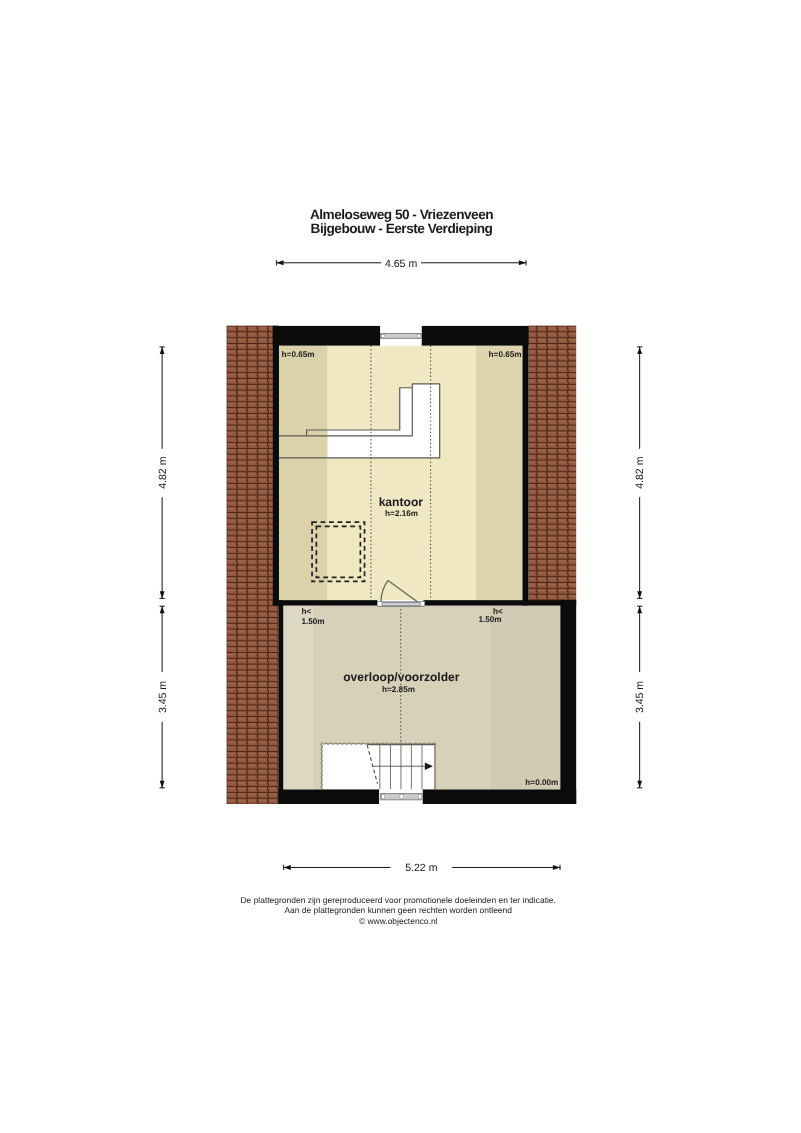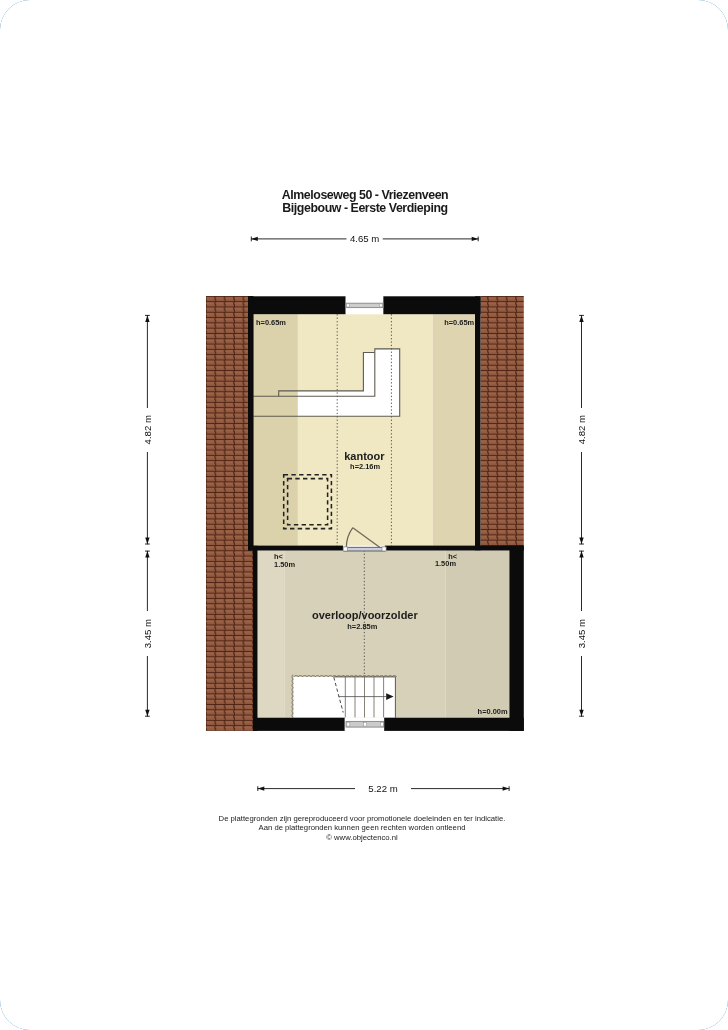--- a/index.html
+++ b/index.html
@@ -1,16 +1,16 @@
 <!DOCTYPE html>
 <html><head>
 <meta charset="utf-8">
 <style>
 html,body{margin:0;padding:0;background:#fff;}
-#page{position:relative;width:728px;height:1030px;background:#0369a1;overflow:hidden;border-radius:30px;}
+#page{position:relative;width:728px;height:1030px;background:#0369a1;overflow:hidden;}
 svg text{font-family:"Liberation Sans",sans-serif;}
 </style>
 </head>
 <body>
 <div id="page">
 <svg width="728" height="1030" viewBox="0 0 728 1030">
 <defs>
 <pattern id="rt" width="9.4" height="5.3" patternUnits="userSpaceOnUse">
 <rect width="9.4" height="5.3" fill="#925a41"></rect>
 <rect width="9.4" height="1.4" y="0.6" fill="#9d6347"></rect>

